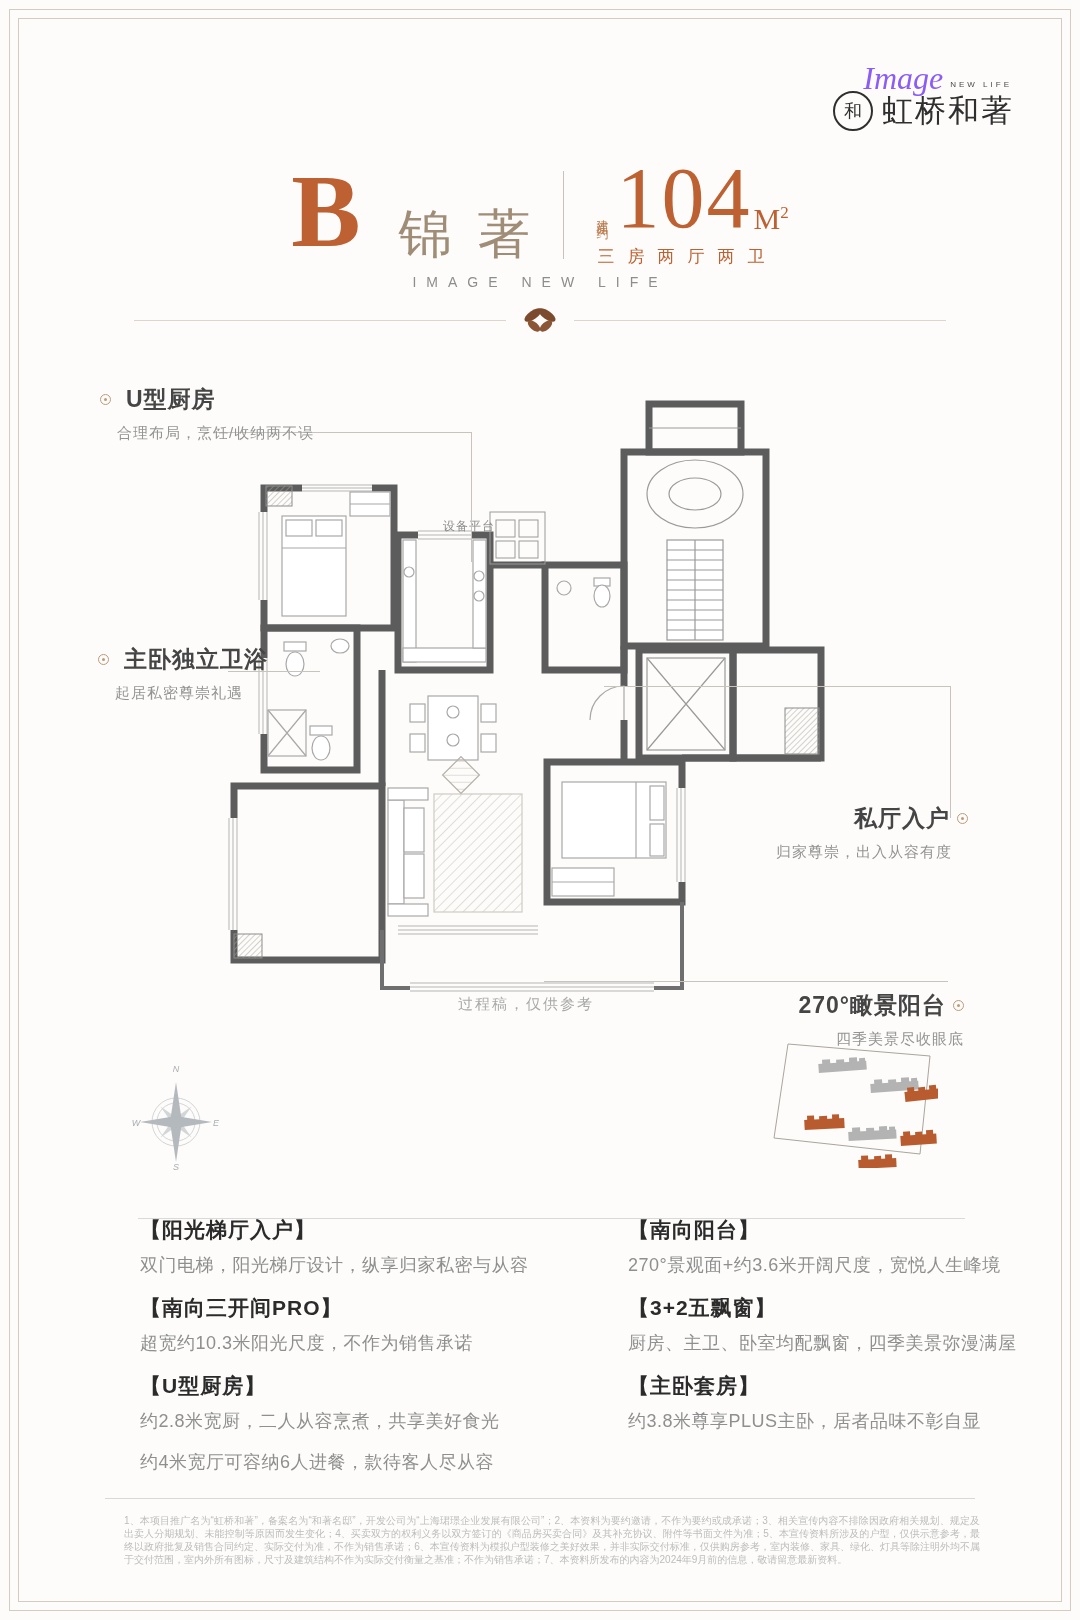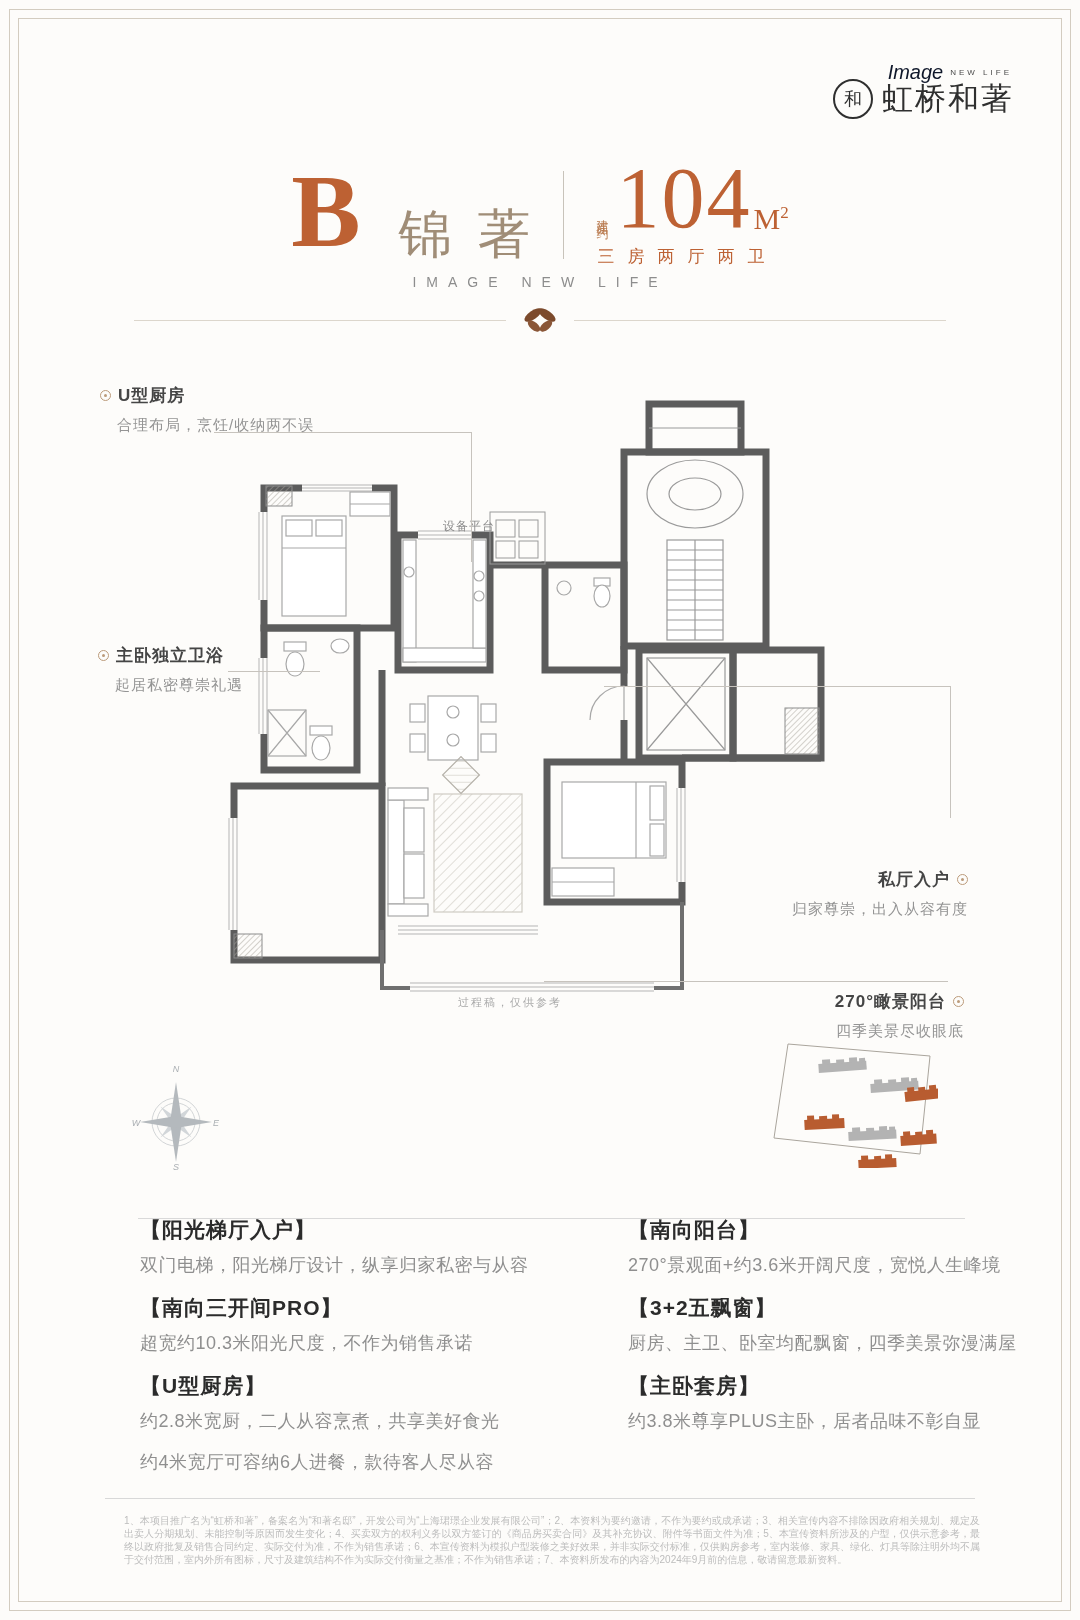--- a/index.html
+++ b/index.html
@@ -5,21 +5,21 @@
   html,body{margin:0;padding:0;background:#e9e6e0;}
   .poster{position:relative;width:1080px;height:1620px;margin:0 auto;background:#fdfcfa;
           font-family:"Liberation Sans",sans-serif;overflow:hidden;color:#2f2f2f;}
   .frame{position:absolute;border:1px solid #d3ccc0;pointer-events:none;}
   .frame.outer{inset:9px;}
   .frame.inner{inset:18px;}
 
   
   .logo{position:absolute;top:62px;right:66px;text-align:right;}
   .logo-script-row{display:flex;align-items:flex-end;justify-content:flex-end;gap:7px;margin:0 2px -4px 0;}
-  .logo-script{font-family:Liberation Sans, sans-serif;font-style:italic;font-size:20px;color:#0f172a;line-height:1;}
+  .logo-script{font-family:Liberation Serif, serif;font-style:italic;font-size:32px;color:#8b5cf6;line-height:1;}
   .logo-sub{font-size:8px;letter-spacing:3px;color:#4a4a4a;padding-bottom:5px;}
   .logo-name-row{display:flex;align-items:center;justify-content:flex-end;gap:9px;}
   .logo-seal{width:36px;height:36px;border:2px solid #2f2f2f;border-radius:50%;display:flex;
              align-items:center;justify-content:center;font-family:"Liberation Serif",serif;
              font-size:18px;line-height:1;}
   .logo-name{font-size:31px;letter-spacing:2px;font-weight:500;}
 
   
   .title-wrap{position:absolute;top:163px;left:0;width:100%;display:flex;justify-content:center;align-items:flex-start;}
   .t-b{font-family:"Liberation Serif",serif;font-weight:700;font-size:104px;line-height:.92;color:#bd6133;}
@@ -34,29 +34,29 @@
   .slogan{position:absolute;top:274px;left:0;width:100%;text-align:center;font-size:14px;
           letter-spacing:10px;color:#8d8d8d;}
 
   
   .ornament{position:absolute;top:305px;left:0;width:100%;display:flex;align-items:center;justify-content:center;gap:16px;}
   .orn-line{width:372px;height:1px;background:#dcd6cc;}
 
   
   .plan-svg{position:absolute;left:222px;top:390px;}
   .plan-label{position:absolute;font-size:12px;color:#8a8a8a;letter-spacing:1px;}
-  .draft-note{position:absolute;left:458px;top:995px;font-size:11px;color:#a9a9a9;letter-spacing:2px;}
+  .draft-note{position:absolute;left:458px;top:995px;font-size:15px;color:#a9a9a9;letter-spacing:2px;}
 
   
   .lead{position:absolute;background:#c7c3bd;}
 
   
   .callout{position:absolute;}
   .co-title-row{display:flex;align-items:center;gap:7px;}
-  .co-title{font-size:17px;font-weight:700;color:#454545;letter-spacing:1px;}
+  .co-title{font-size:23px;font-weight:700;color:#454545;letter-spacing:1px;margin-left:8px;}
   .co-desc{font-size:15px;color:#949494;letter-spacing:1px;margin-top:9px;}
   .co-dot{width:9px;height:9px;border:1px solid #bc9b7a;border-radius:50%;display:flex;align-items:center;justify-content:center;}
   .co-dot i{display:block;width:3px;height:3px;background:#bc9b7a;border-radius:50%;}
   .callout.right{text-align:right;}
   .callout.right .co-title-row{justify-content:flex-end;}
 
   
   .compass{position:absolute;left:130px;top:1060px;}
   .sitemap{position:absolute;left:770px;top:1026px;}
 
@@ -263,21 +263,21 @@
   <div class="callout" style="left:98px;top:644px;">
     <div class="co-title-row">
       <span class="co-dot">
           <i></i>
         </span>
       <span class="co-title">主卧独立卫浴</span>
     </div>
     <div class="co-desc" style="padding-left:17px;">起居私密尊崇礼遇</div>
   </div>
 
-  <div class="callout right" style="left:760px;top:868px;width:208px;">
+  <div class="callout right" style="left:760px;top:803px;width:208px;text-align:center;">
     <div class="co-title-row">
       <span class="co-title">私厅入户</span>
       <span class="co-dot">
           <i></i>
         </span>
     </div>
     <div class="co-desc">归家尊崇，出入从容有度</div>
   </div>
 
   <div class="callout right" style="left:756px;top:990px;width:208px;">

